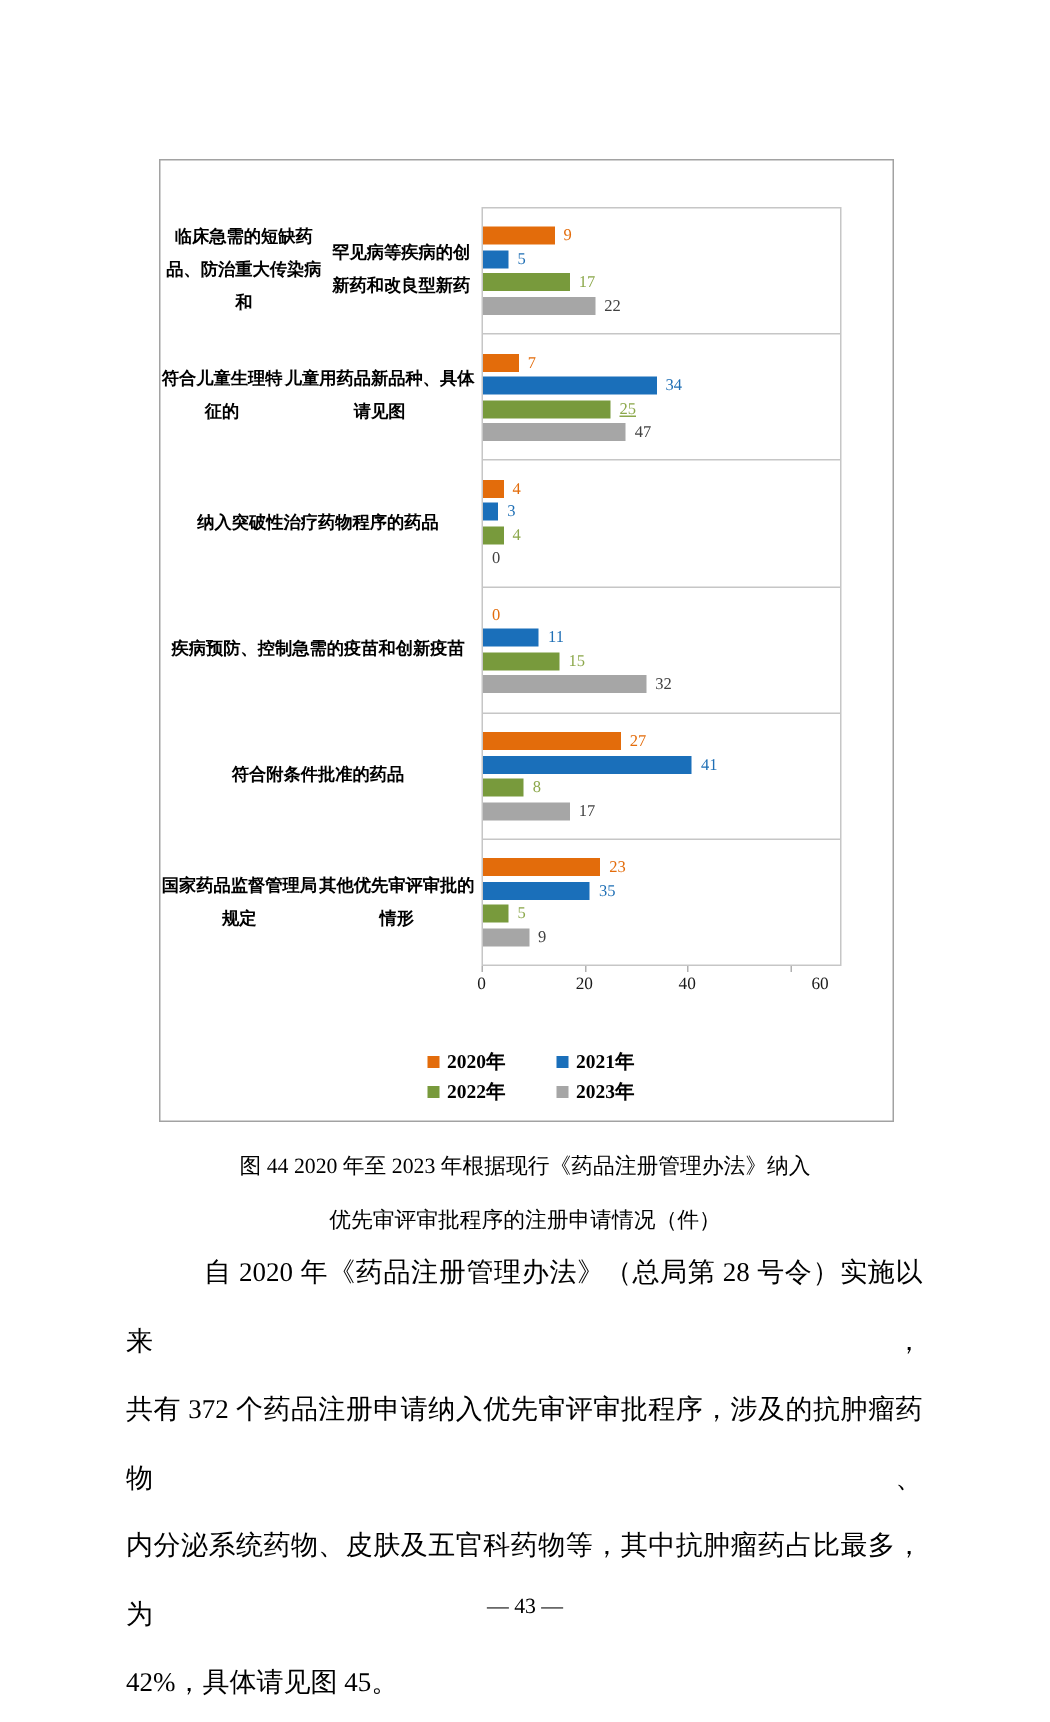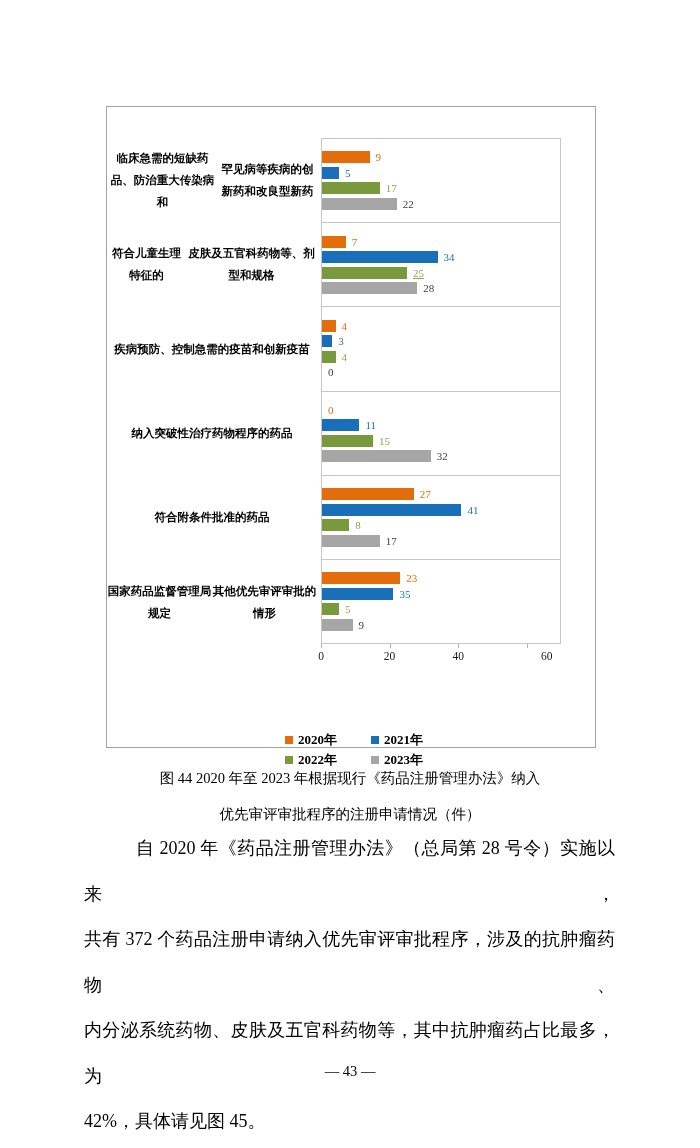--- a/index.html
+++ b/index.html
@@ -38,21 +38,21 @@
   .val { margin-left:6px; font-size:11px; line-height:12px; white-space:nowrap; }
   .x-axis { position:absolute; left:214px; top:537px; width:240px; height:24px; }
   .tick-mark { position:absolute; top:0; width:1px; height:4px; background:#b0b0b0; }
   .tick-label {
     position:absolute; top:6px; transform:translateX(-50%);
     font-size:11.5px; color:#1a1a1a;
   }
   .legend {
     position:absolute; left:178px; top:592px;
     display:grid; grid-template-columns:86px auto; row-gap:2px;
-    font-weight:bold; font-size:13px;margin-top:32px;
+    font-weight:bold; font-size:13px;
   }
   .legend-item { display:flex; align-items:center; gap:5px; }
   .legend-swatch { width:8px; height:8px; flex:none; }
   
   .caption {
     position:absolute; left:84px; top:760px; width:532px;
     text-align:center; font-size:14.5px; line-height:36px; color:#000;
   }
   .body-text {
     position:absolute; left:84px; top:826px; width:531px;
@@ -72,30 +72,30 @@
 <div class="page">
 
   <figure class="chart-box">
     <div class="cat-labels" id="catLabels">
         <div class="cat-cell">
           <div>临床急需的短缺药品、防治重大传染病和</div>
           <div>罕见病等疾病的创新药和改良型新药</div>
         </div>
         <div class="cat-cell">
           <div>符合儿童生理特征的</div>
-          <div>皮肤及五官科药物等、剂型和规格</div>
+          <div>儿童用药品新品种、具体请见图</div>
+        </div>
+        <div class="cat-cell">
+          <div>纳入突破性治疗药物程序的药品</div>
         </div>
         <div class="cat-cell">
           <div>疾病预防、控制急需的</div>
           <div>疫苗和创新疫苗</div>
         </div>
         <div class="cat-cell">
-          <div>纳入突破性治疗药物程序的药品</div>
-        </div>
-        <div class="cat-cell">
           <div>符合附条件批准的药品</div>
         </div>
         <div class="cat-cell">
           <div>国家药品监督管理局规定</div>
           <div>其他优先审评审批的情形</div>
         </div>
       </div>
     <div class="plot" id="plot">
         <div class="panel">
           <div class="bar-row">
@@ -123,21 +123,21 @@
           <div class="bar-row">
             <div class="bar" style="width: 48.5714%; background: rgb(26, 111, 186);"></div>
             <span class="val" style="color: rgb(31, 111, 181);">34</span>
           </div>
           <div class="bar-row">
             <div class="bar" style="width: 35.7143%; background: rgb(120, 154, 60);"></div>
             <span class="val" style="color: rgb(140, 168, 75); text-decoration: underline;">25</span>
           </div>
           <div class="bar-row">
             <div class="bar" style="width: 40%; background: rgb(166, 166, 166);"></div>
-            <span class="val" style="color: rgb(64, 64, 64);">28</span>
+            <span class="val" style="color: rgb(64, 64, 64);">47</span>
           </div>
         </div>
         <div class="panel">
           <div class="bar-row">
             <div class="bar" style="width: 5.71429%; background: rgb(227, 108, 11);"></div>
             <span class="val" style="color: rgb(227, 108, 11);">4</span>
           </div>
           <div class="bar-row">
             <div class="bar" style="width: 4.28571%; background: rgb(26, 111, 186);"></div>
             <span class="val" style="color: rgb(31, 111, 181);">3</span>

